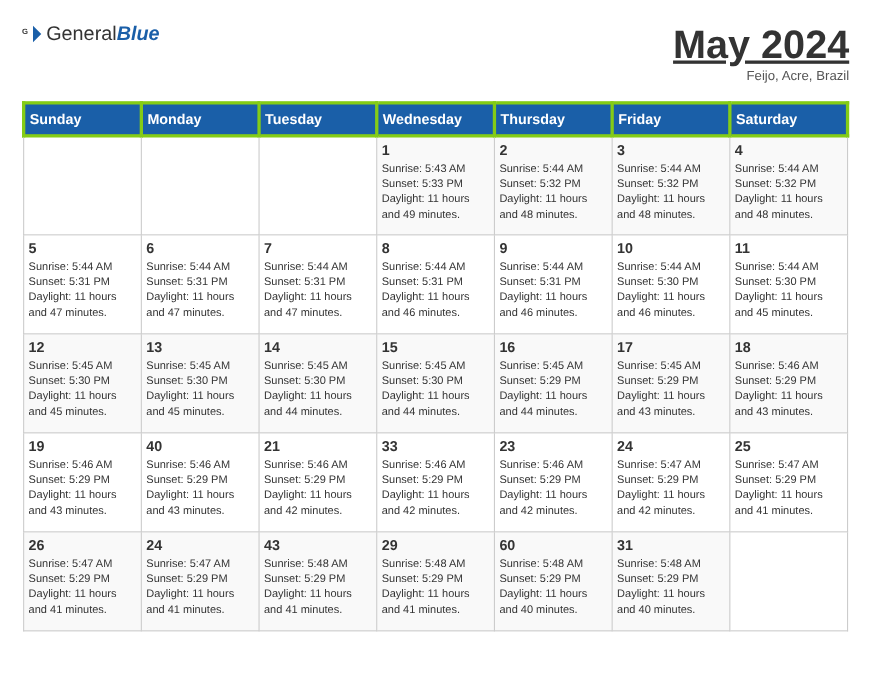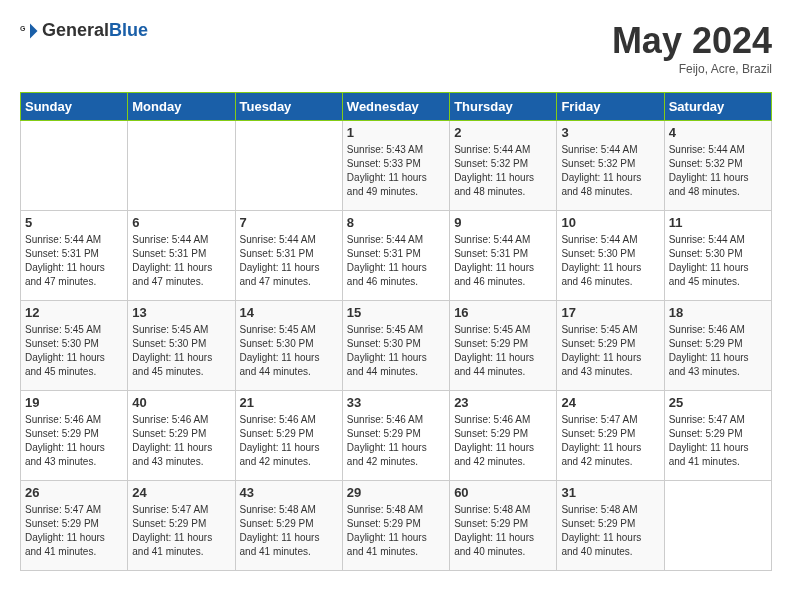--- a/index.html
+++ b/index.html
@@ -16,57 +16,59 @@
       align-items: flex-start;
       margin-bottom: 16px;
     }
     .logo {
       display: flex;
       align-items: center;
       gap: 2px;
     }
     .logo-text-general {
       font-size: 18px;
-      font-weight: bold;
+      font-weight: normal;
       color: #333;
     }
     .logo-text-blue {
       font-size: 18px;
       font-weight: bold;
       color: #1a5fa8;
+      font-style: italic;
     }
     .logo-icon {
       width: 20px;
       height: 20px;
     }
     .title-area {
       text-align: right;
     }
     .main-title {
       font-size: 36px;
       font-weight: bold;
       color: #333;
+      text-decoration: underline;
     }
     .subtitle {
       font-size: 12px;
       color: #555;
     }
     .calendar-table {
       width: 100%;
       border-collapse: collapse;
       font-size: 11px;
     }
     .calendar-table thead tr th {
       background-color: #1a5fa8;
       color: #fff;
       padding: 6px 4px;
       text-align: left;
       font-size: 13px;
       font-weight: bold;
-      border: 1px solid #84cc16;
+      border: 3px solid #84cc16;
     }
     .calendar-table tbody tr td {
       border: 1px solid #ccc;
       padding: 4px;
       vertical-align: top;
       height: 90px;
       background: #fff;
     }
     .calendar-table tbody tr:nth-child(odd) td {
       background: #f9f9f9;

